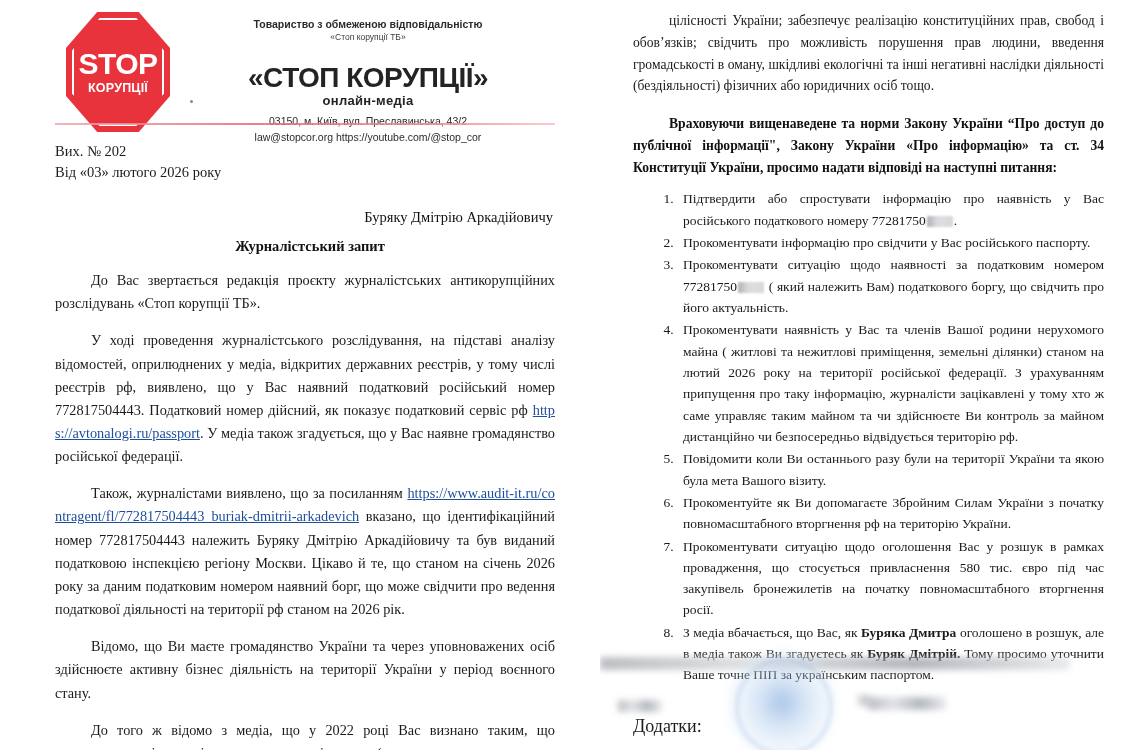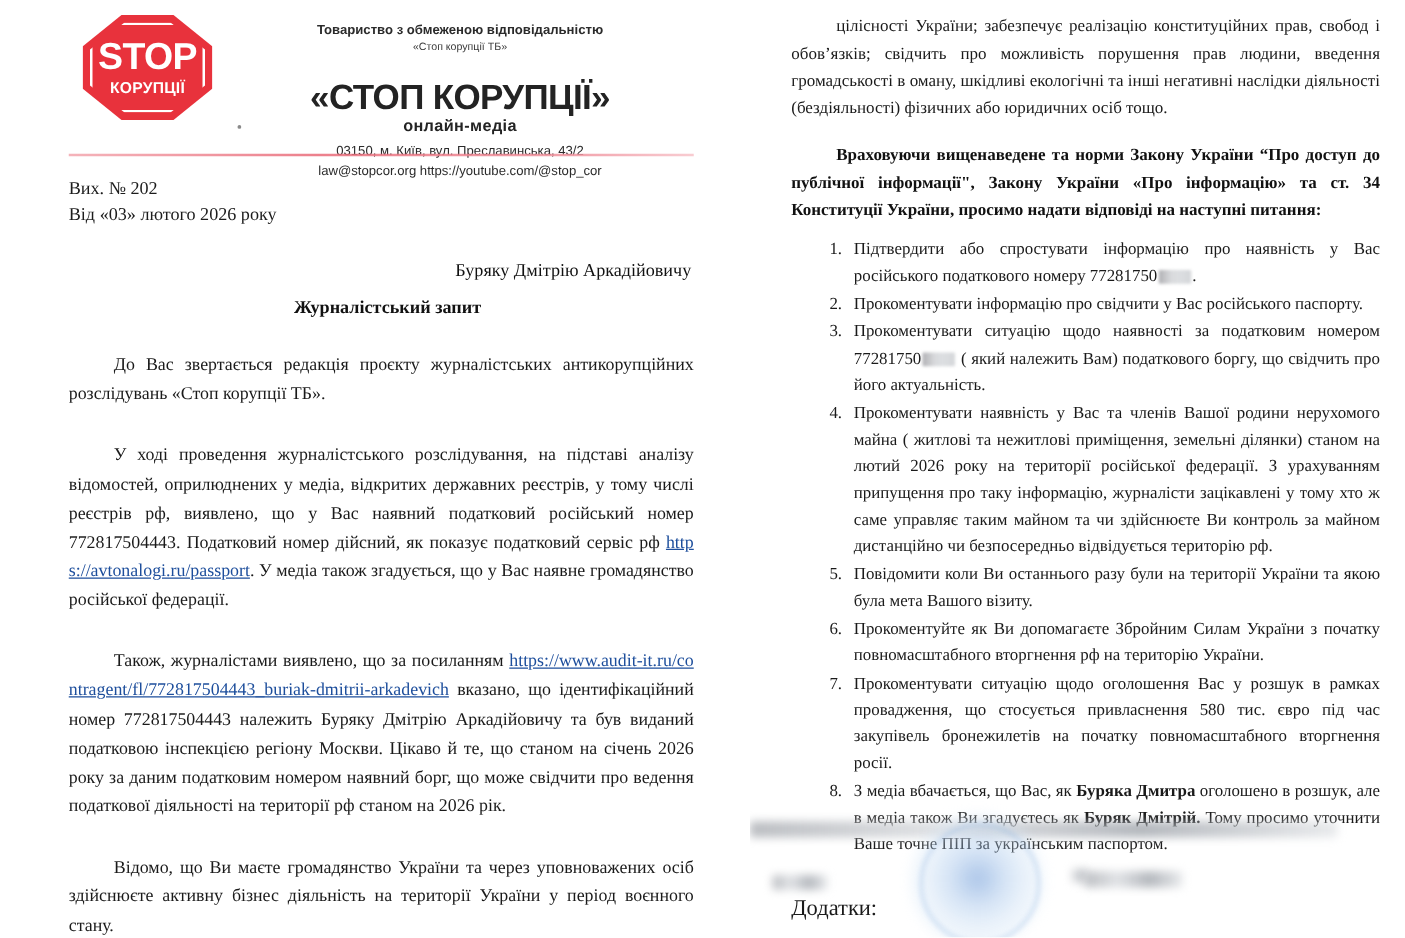--- a/index.html
+++ b/index.html
@@ -49,21 +49,21 @@
   .logo-box {
     width: 126px;
     flex: 0 0 126px;
     display: flex;
     align-items: flex-start;
     justify-content: center;
     padding-top: 4px;
   }
   .octagon {
     width: 104px;
-    height: 84px;
+    height: 120px;
     background: #e8323c;
     position: relative;
     clip-path: polygon(30% 0%, 70% 0%, 100% 30%, 100% 70%, 70% 100%, 30% 100%, 0% 70%, 0% 30%);
     display: flex;
     flex-direction: column;
     align-items: center;
     justify-content: center;
     font-family: "Liberation Sans", sans-serif;
     border-radius: 19px;
   }
@@ -179,21 +179,21 @@
     color: #111;
     padding-left: 10px;
   }
 
   
   p.para {
     text-align: justify;
     text-justify: inter-word;
     font-size: 14.3px;
     line-height: 1.62;
-    margin: 26px 0 0 0;
+    margin: 14px 0 0 0;
     text-indent: 36px;
     color: #1a1a1a;
     hyphens: none;
   }
   a.lnk, .lnk {
     color: #1d4e9c;
     text-decoration: underline;
     word-break: break-all;
   }
   .b { font-weight: 700; }

